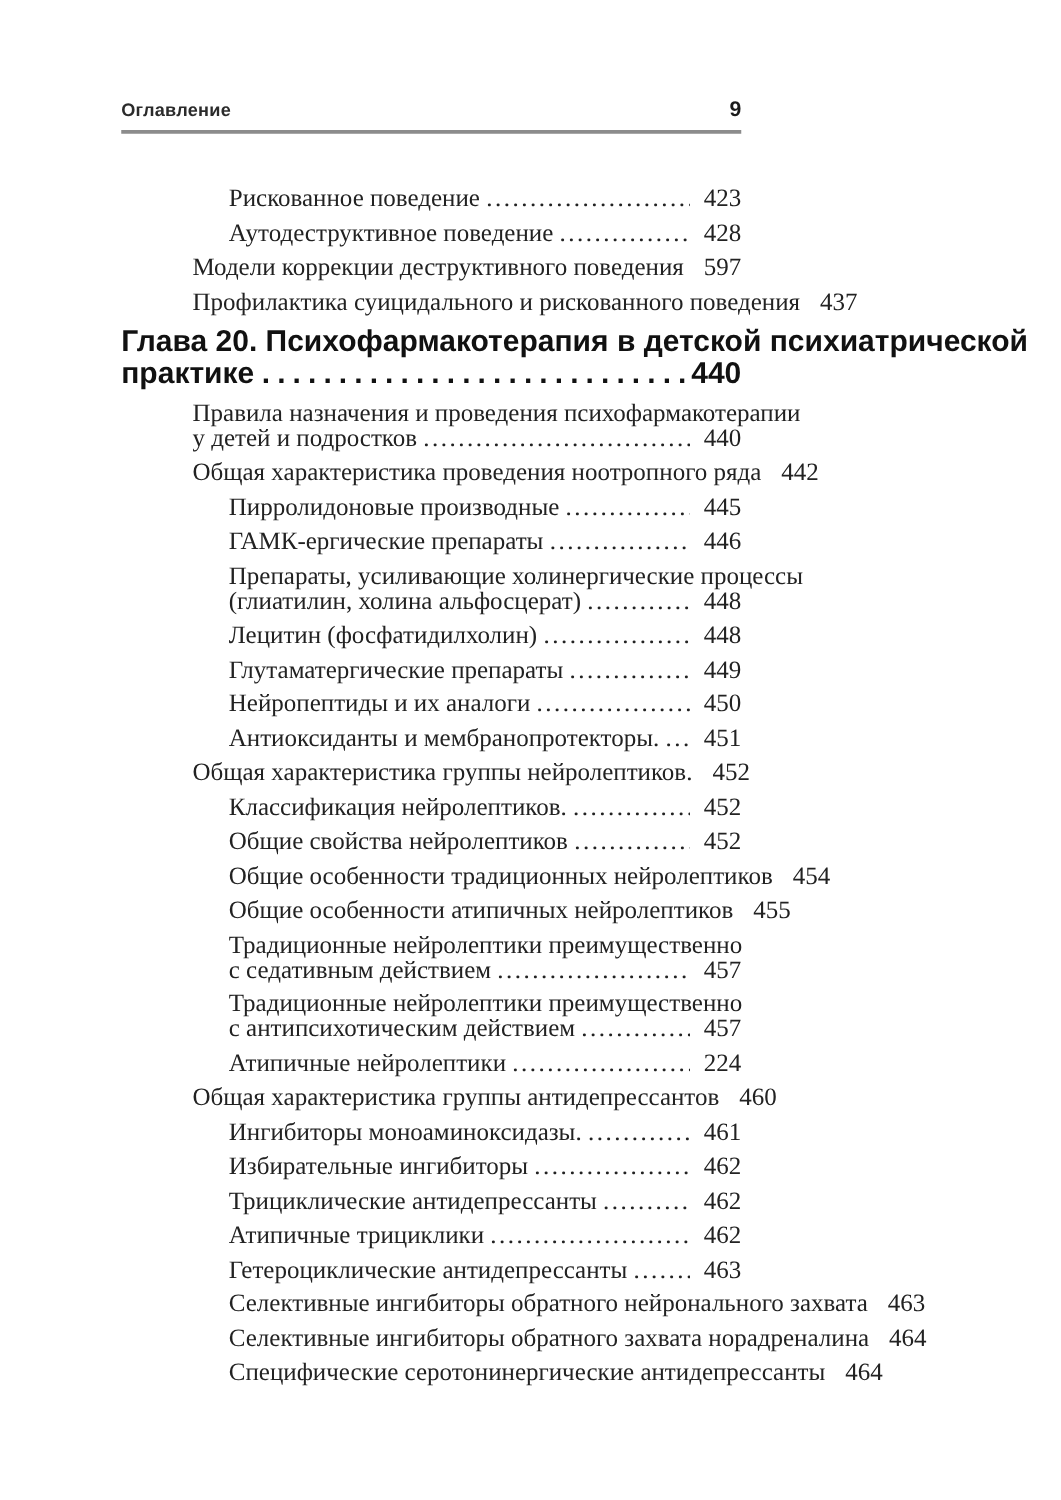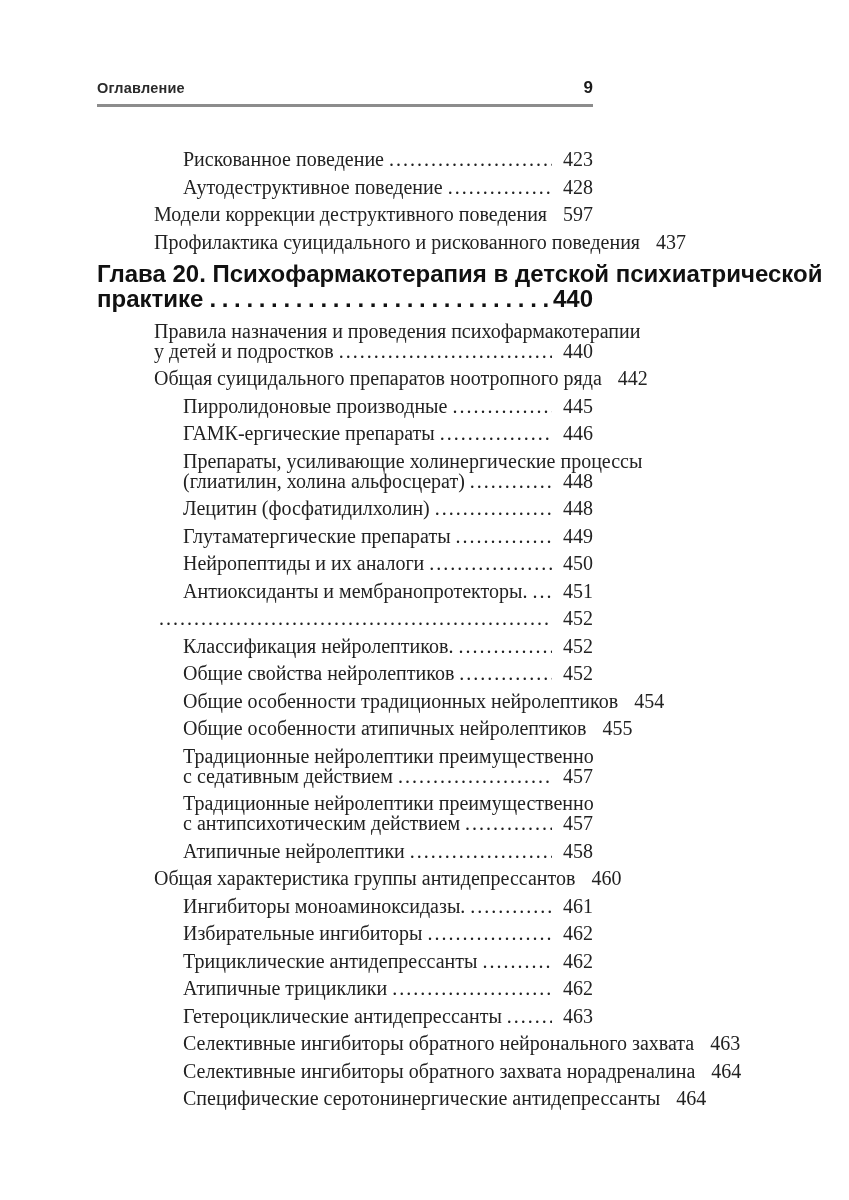--- a/index.html
+++ b/index.html
@@ -136,21 +136,21 @@
           <span class="title">Правила назначения и проведения психофармакотерапии</span>
         </div>
         <div class="line">
           <span class="title">у детей и подростков</span>
           <span class="dots"></span>
           <span class="pagenum">440</span>
         </div>
       </div>
       <div class="entry level1">
         <div class="line">
-          <span class="title">Общая суицидального препаратов ноотропного ряда</span>
+          <span class="title">Общая характеристика проведения ноотропного ряда</span>
           <span class="dots"></span>
           <span class="pagenum">442</span>
         </div>
       </div>
       <div class="entry level2">
         <div class="line">
           <span class="title">Пирролидоновые производные</span>
           <span class="dots"></span>
           <span class="pagenum">445</span>
         </div>
@@ -195,20 +195,21 @@
       </div>
       <div class="entry level2">
         <div class="line">
           <span class="title">Антиоксиданты и мембранопротекторы.</span>
           <span class="dots"></span>
           <span class="pagenum">451</span>
         </div>
       </div>
       <div class="entry level1">
         <div class="line">
+          <span class="title">Общая характеристика группы нейролептиков.</span>
           <span class="dots"></span>
           <span class="pagenum">452</span>
         </div>
       </div>
       <div class="entry level2">
         <div class="line">
           <span class="title">Классификация нейролептиков.</span>
           <span class="dots"></span>
           <span class="pagenum">452</span>
         </div>
@@ -251,21 +252,21 @@
         <div class="line">
           <span class="title">с антипсихотическим действием</span>
           <span class="dots"></span>
           <span class="pagenum">457</span>
         </div>
       </div>
       <div class="entry level2">
         <div class="line">
           <span class="title">Атипичные нейролептики</span>
           <span class="dots"></span>
-          <span class="pagenum">458</span>
+          <span class="pagenum">224</span>
         </div>
       </div>
       <div class="entry level1">
         <div class="line">
           <span class="title">Общая характеристика группы антидепрессантов</span>
           <span class="dots"></span>
           <span class="pagenum">460</span>
         </div>
       </div>
       <div class="entry level2">

